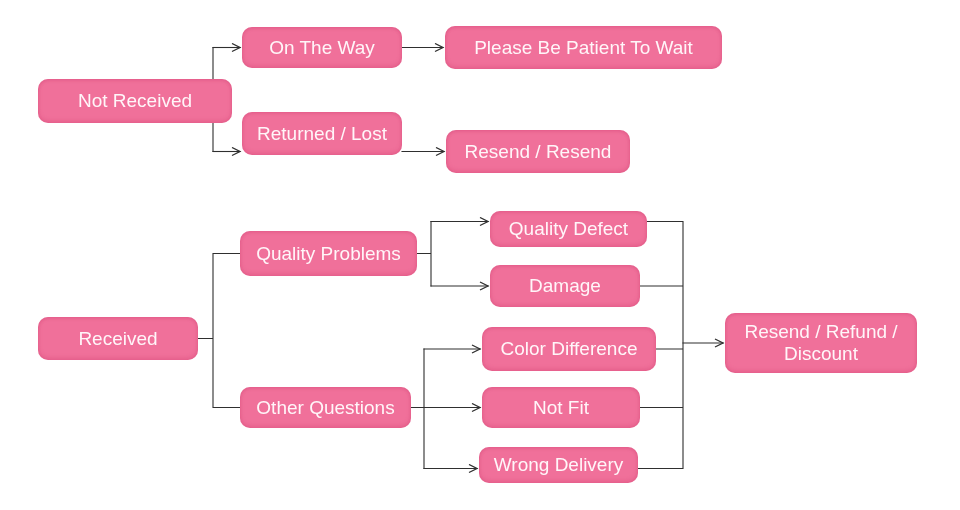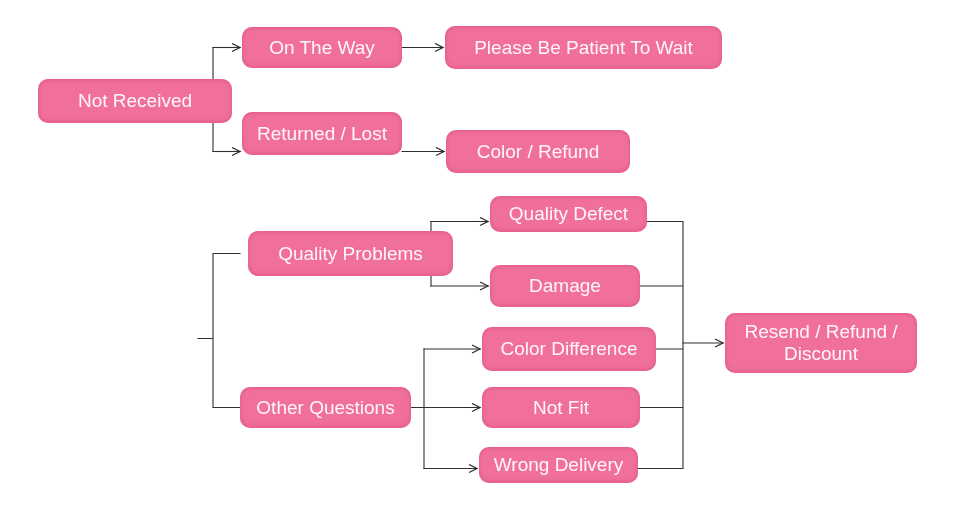--- a/index.html
+++ b/index.html
@@ -66,26 +66,27 @@
   </svg>
 
   <div class="node" style="left:38px;top:79px;width:194px;height:44px">Not Received</div>
 
   <div class="node" style="left:242px;top:27px;width:160px;height:41px">On The Way</div>
 
   <div class="node" style="left:445px;top:26px;width:277px;height:43px">Please Be Patient To Wait</div>
 
   <div class="node" style="left:242px;top:112px;width:160px;height:43px">Returned / Lost</div>
 
-  <div class="node" style="left:446px;top:130px;width:184px;height:43px">Color / Refund</div>
+  <div class="node" style="left:446px;top:130px;width:184px;height:43px">Resend / Resend</div>
 
+  <div class="node" style="left:38px;top:317px;width:160px;height:43px">Received</div>
 
-  <div class="node" style="left:248px;top:231px;width:205px;height:45px">Quality Problems</div>
+  <div class="node" style="left:240px;top:231px;width:177px;height:45px">Quality Problems</div>
 
-  <div class="node" style="left:490px;top:196px;width:157px;height:27px">Quality Defect</div>
+  <div class="node" style="left:490px;top:211px;width:157px;height:27px">Quality Defect</div>
 
   <div class="node" style="left:240px;top:387px;width:171px;height:41px">Other Questions</div>
 
   <div class="node" style="left:490px;top:265px;width:150px;height:42px">Damage</div>
 
   <div class="node" style="left:482px;top:327px;width:174px;height:44px">Color Difference</div>
 
   <div class="node" style="left:482px;top:387px;width:158px;height:41px">Not Fit</div>
 
   <div class="node" style="left:479px;top:447px;width:159px;height:33px">Wrong Delivery</div>

